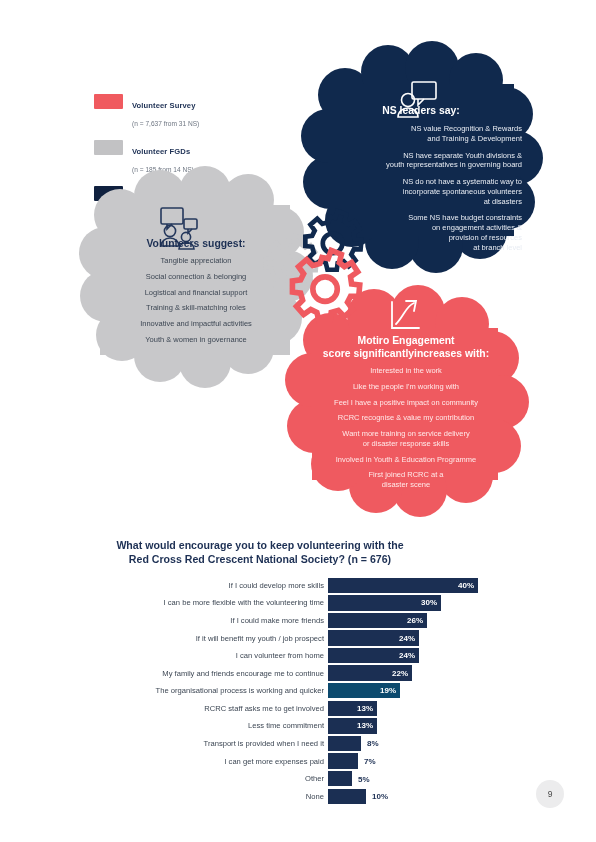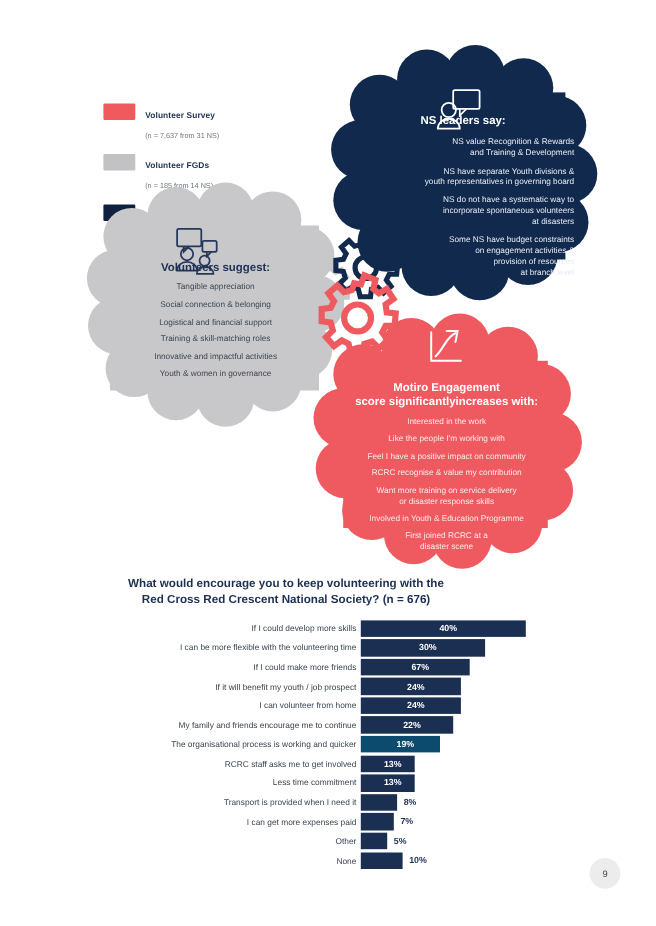--- a/index.html
+++ b/index.html
@@ -28,39 +28,39 @@
 
   
   #navy-text{left:320px;top:104px;width:202px;color:#ffffff;}
   #navy-text .blob-item{color:#e8ecf3;text-align:right;}
 
   
   #gray-text{left:96px;top:237px;width:200px;color:#1d3054;}
   #gray-text .blob-item{color:#3c4653;margin-top:6px;}
 
   
-  #red-text{left:300px;top:346px;width:212px;color:#ffffff;}
+  #red-text{left:300px;top:334px;width:212px;color:#ffffff;}
   #red-text .blob-item{color:#ffe9e9;margin-top:6px;}
 
   
-  .chart{position:absolute;left:0;top:524px;width:520px;}
+  .chart{position:absolute;left:0;top:538px;width:520px;}
   .chart-title{
     text-align:center;font-size:10.6px;font-weight:bold;color:#1d3054;
     line-height:1.35;margin:0 auto;width:430px;
   }
   .bars{margin-top:11px;position:relative;padding-left:0;}
   .bar-row{display:flex;align-items:center;height:15.4px;margin-bottom:2.2px;}
   .bar-label{
     width:328px;text-align:right;padding-right:4px;box-sizing:border-box;
     font-size:7.6px;color:#3c4653;white-space:nowrap;
   }
   .bar-track{flex:1;position:relative;height:100%;}
   .bar-fill{
     height:100%;background:#1b2f53;display:flex;align-items:center;
-    justify-content:center;box-sizing:border-box;padding-right:4px;padding-left:13px;
+    justify-content:flex-end;box-sizing:border-box;padding-right:4px;padding-left:13px;
   }
   .bar-val-in{font-size:8px;font-weight:bold;color:#ffffff;}
   .bar-val-out{
     position:absolute;top:50%;transform:translateY(-50%);
     font-size:8px;font-weight:bold;color:#1d3054;
   }
 
   
   .page-badge{
     position:absolute;left:536px;top:780px;width:28px;height:28px;border-radius:50%;
@@ -239,21 +239,21 @@
           <div class="bar-track">
             <div class="bar-fill" style="width: 113px; background: rgb(27, 47, 83);">
               <span class="bar-val-in">30%</span>
             </div>
           </div>
         </div>
         <div class="bar-row">
           <div class="bar-label">If I could make more friends</div>
           <div class="bar-track">
             <div class="bar-fill" style="width: 99px; background: rgb(27, 47, 83);">
-              <span class="bar-val-in">67%</span>
+              <span class="bar-val-in">26%</span>
             </div>
           </div>
         </div>
         <div class="bar-row">
           <div class="bar-label">If it will benefit my youth / job prospect</div>
           <div class="bar-track">
             <div class="bar-fill" style="width: 91px; background: rgb(27, 47, 83);">
               <span class="bar-val-in">24%</span>
             </div>
           </div>

